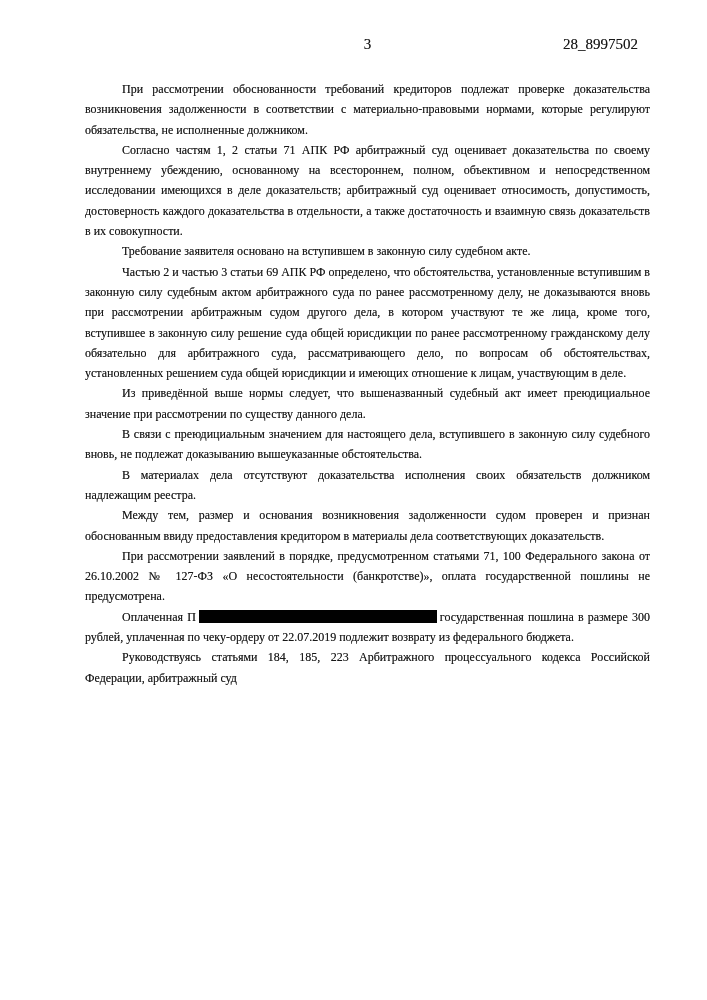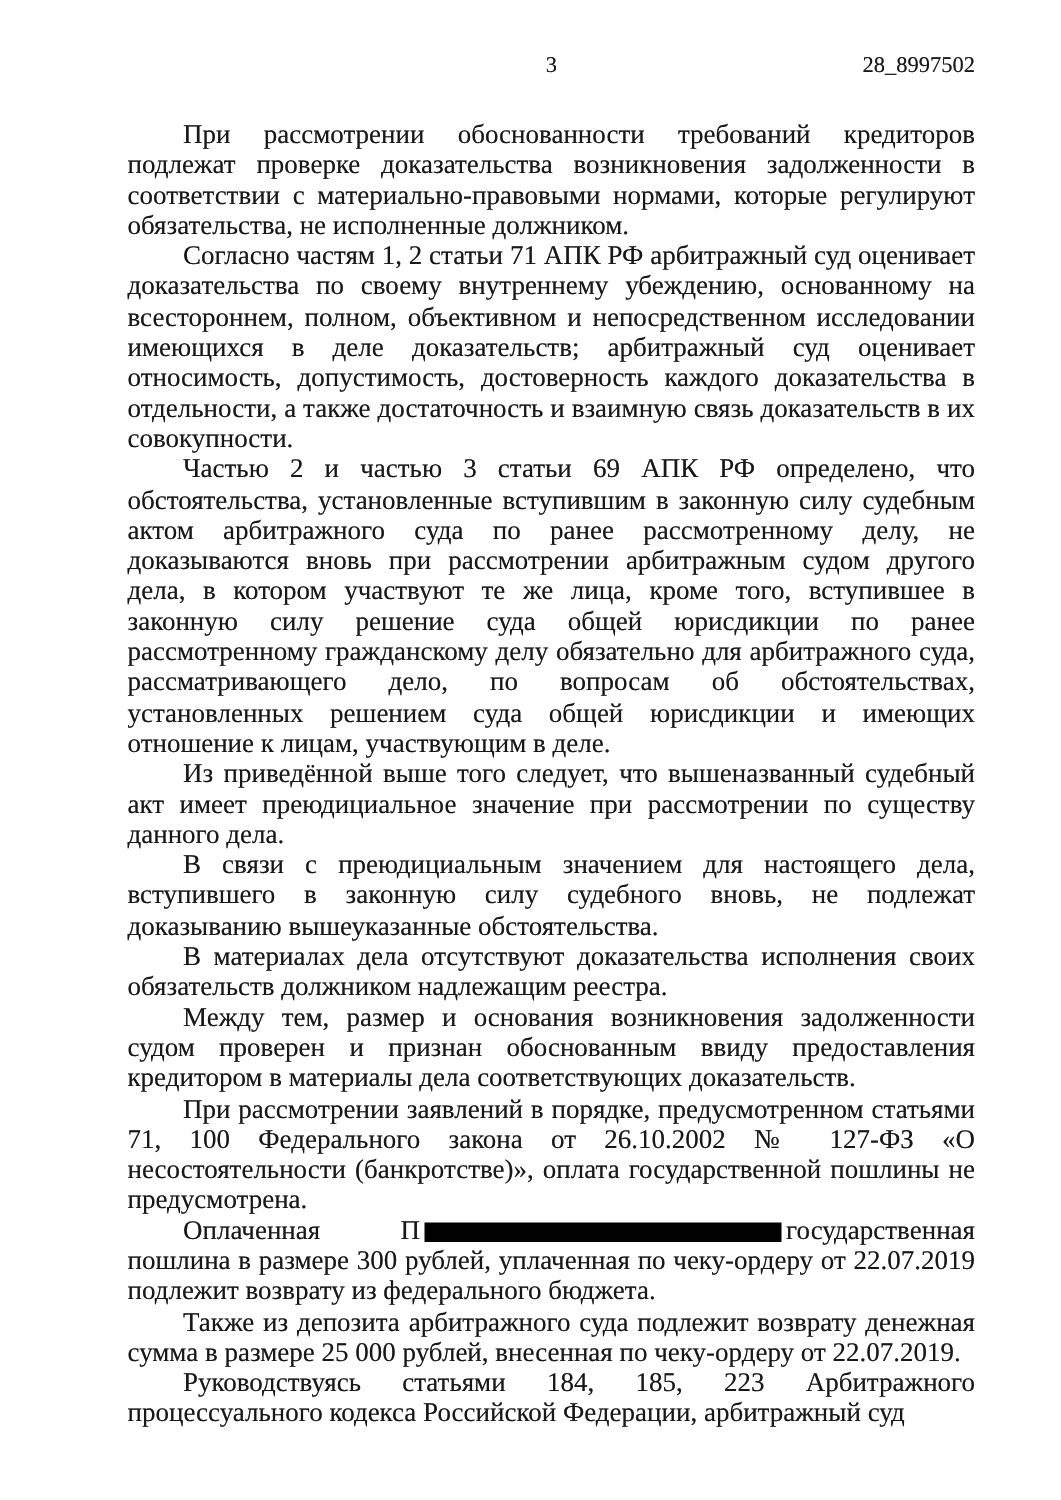--- a/index.html
+++ b/index.html
@@ -14,26 +14,26 @@
   .scan-text { text-shadow:0 0 0.35px rgba(20,20,20,0.55); }
 
   .header {
     position:absolute; top:36px; left:85px; right:57px; height:20px;
     font-size:15px;
   }
   .page-num {
     position:absolute; left:0; right:0; text-align:center;
   }
   .doc-code {
-    position:absolute; right:0; top:0;text-align:center;
+    position:absolute; right:12px; top:0;text-align:center;
   }
 
   .content {
     position:absolute; top:79px; left:85px; width:565px;
-    font-size:18px; line-height:20.3px;
+    font-size:12px; line-height:20.3px;
     text-align:justify;
   }
   .content p { margin:0; text-indent:37px; }
 
   .redact {
     display:inline-block;
     background:#010101;
     height:12.5px;
     vertical-align:-2px;
     margin:0 3px;
@@ -46,27 +46,27 @@
 <div class="page scan-text">
 
   <div class="header">
     <span class="page-num">3</span>
     <span class="doc-code">28_8997502</span>
   </div>
 
   <div class="content">
     <p>При рассмотрении обоснованности требований кредиторов подлежат проверке доказательства возникновения задолженности в соответствии с материально-правовыми нормами, которые регулируют обязательства, не исполненные должником.</p>
     <p>Согласно частям 1, 2 статьи 71 АПК РФ арбитражный суд оценивает доказательства по своему внутреннему убеждению, основанному на всестороннем, полном, объективном и непосредственном исследовании имеющихся в деле доказательств; арбитражный суд оценивает относимость, допустимость, достоверность каждого доказательства в отдельности, а также достаточность и взаимную связь доказательств в их совокупности.</p>
+    <p>Требование заявителя основано на вступившем в законную силу судебном акте.</p>
     <p>Частью 2 и частью 3 статьи 69 АПК РФ определено, что обстоятельства, установленные вступившим в законную силу судебным актом арбитражного суда по ранее рассмотренному делу, не доказываются вновь при рассмотрении арбитражным судом другого дела, в котором участвуют те же лица, кроме того, вступившее в законную силу решение суда общей юрисдикции по ранее рассмотренному гражданскому делу обязательно для арбитражного суда, рассматривающего дело, по вопросам об обстоятельствах, установленных решением суда общей юрисдикции и имеющих отношение к лицам, участвующим в деле.</p>
-    <p>Из приведённой выше того следует, что вышеназванный судебный акт имеет преюдициальное значение при рассмотрении по существу данного дела.</p>
+    <p>Из приведённой выше нормы следует, что вышеназванный судебный акт имеет преюдициальное значение при рассмотрении по существу данного дела.</p>
     <p>В связи с преюдициальным значением для настоящего дела, вступившего в законную силу судебного вновь, не подлежат доказыванию вышеуказанные обстоятельства.</p>
     <p>В материалах дела отсутствуют доказательства исполнения своих обязательств должником надлежащим реестра.</p>
     <p>Между тем, размер и основания возникновения задолженности судом проверен и признан обоснованным ввиду предоставления кредитором в материалы дела соответствующих доказательств.</p>
     <p>При рассмотрении заявлений в порядке, предусмотренном статьями 71, 100 Федерального закона от 26.10.2002 № 127-ФЗ «О несостоятельности (банкротстве)», оплата государственной пошлины не предусмотрена.</p>
 
     <p><span>Оплаченная П</span><span class="redact redact-fee"></span><span>государственная пошлина в размере 300 рублей, уплаченная по чеку-ордеру от 22.07.2019 подлежит возврату из федерального бюджета.</span></p>
 
-    <p>Также из депозита арбитражного суда подлежит возврату денежная сумма в размере 25 000 рублей, внесенная по чеку-ордеру от 22.07.2019.</p>
     <p>Руководствуясь статьями 184, 185, 223 Арбитражного процессуального кодекса Российской Федерации, арбитражный суд</p>
 
   </div>
 
 </div>
 
 </body></html>

